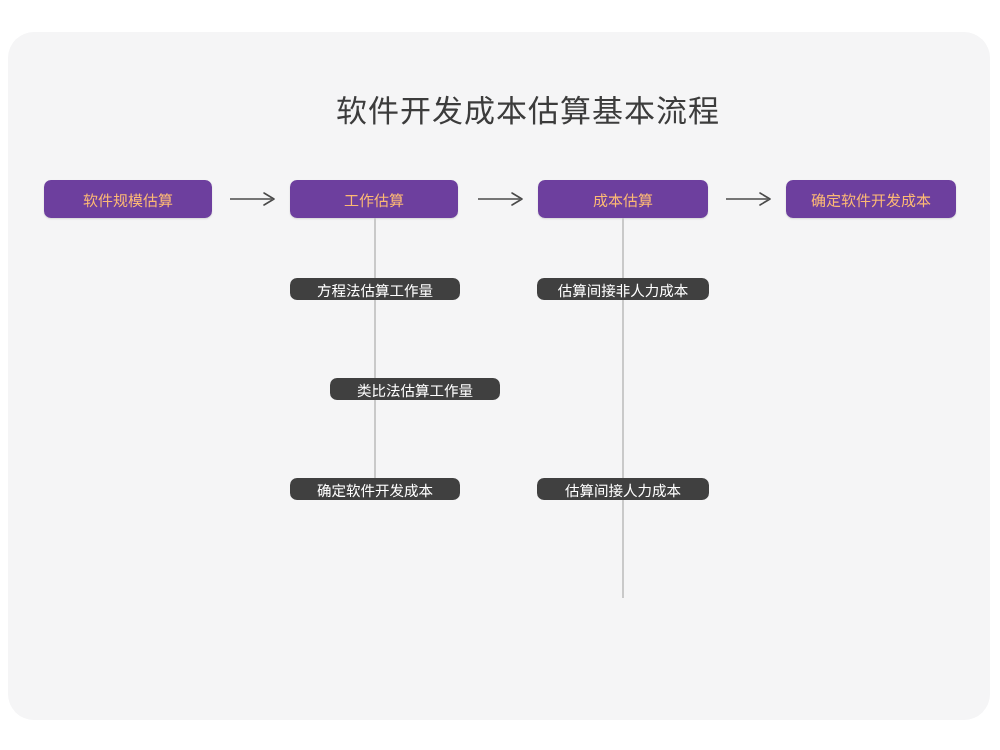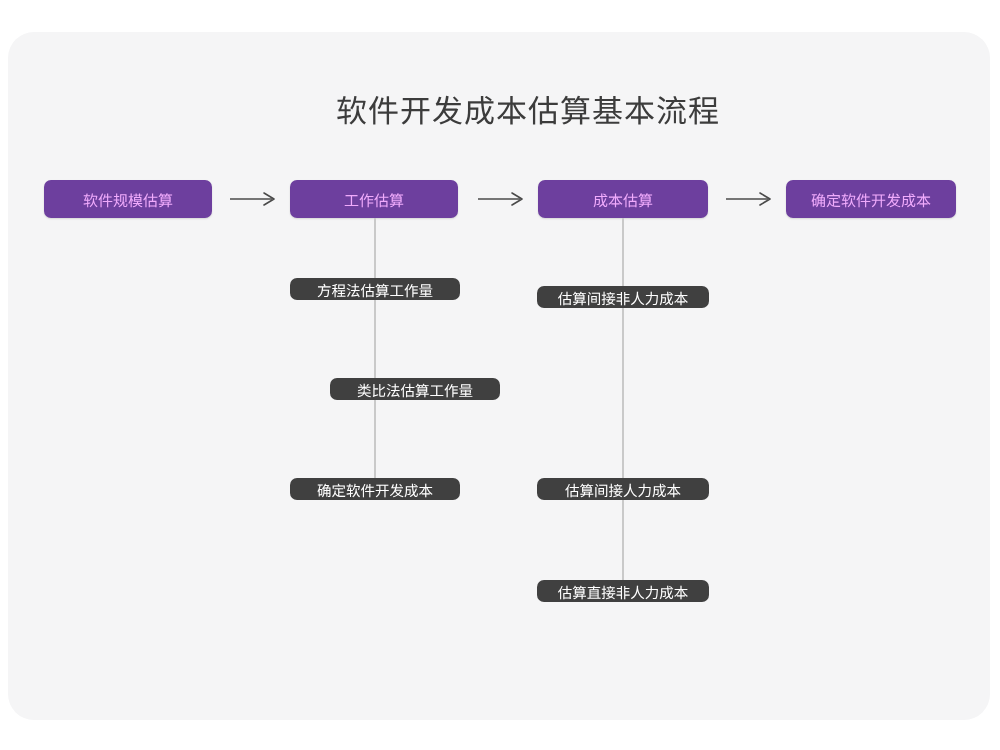--- a/index.html
+++ b/index.html
@@ -55,21 +55,21 @@
     display: flex;
     align-items: center;
     justify-content: center;
     border-radius: 7px;
     white-space: nowrap;
     user-select: none;
   }
 
   .node.primary {
     background: #6d3f9e;
-    color: #f0abfc;
+    color: #fdba74;
     font-size: 15px;
     height: 38px;
     box-shadow: 0 1px 2px rgba(0,0,0,0.13);
   }
 
   .node.secondary {
     background: #404040;
     color: #ffffff;
     font-size: 14.5px;
     height: 22px;
@@ -124,20 +124,19 @@
   <div class="v-line" style="left:374px; top:218px; height:278px;"></div>
 
   <div class="node secondary" style="left:290px; top:278px; width:170px;">方程法估算工作量</div>
 
   <div class="node secondary" style="left:290px; top:378px; width:170px;margin-left:40px;">类比法估算工作量</div>
 
   <div class="node secondary" style="left:290px; top:478px; width:170px;">确定软件开发成本</div>
 
   <div class="v-line" style="left:622px; top:218px; height:380px;"></div>
 
-  <div class="node secondary" style="left:537px; top:286px; width:172px;">估算间接非人力成本</div>
+  <div class="node secondary" style="left:537px; top:278px; width:172px;">估算间接非人力成本</div>
 
 
   <div class="node secondary" style="left:537px; top:478px; width:172px;">估算间接人力成本</div>
 
-  <div class="node secondary" style="left:537px; top:580px; width:172px;">估算直接非人力成本</div>
 
 </div>
 
 </body></html>

